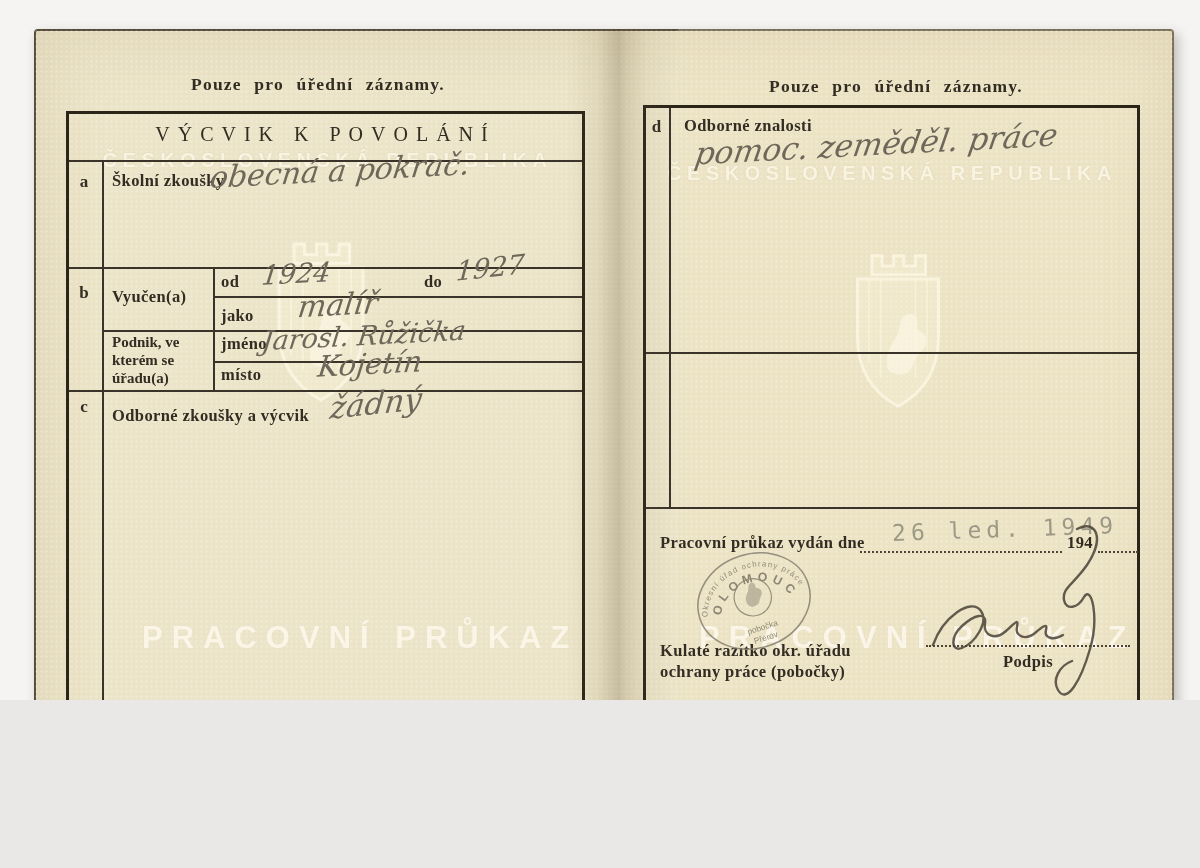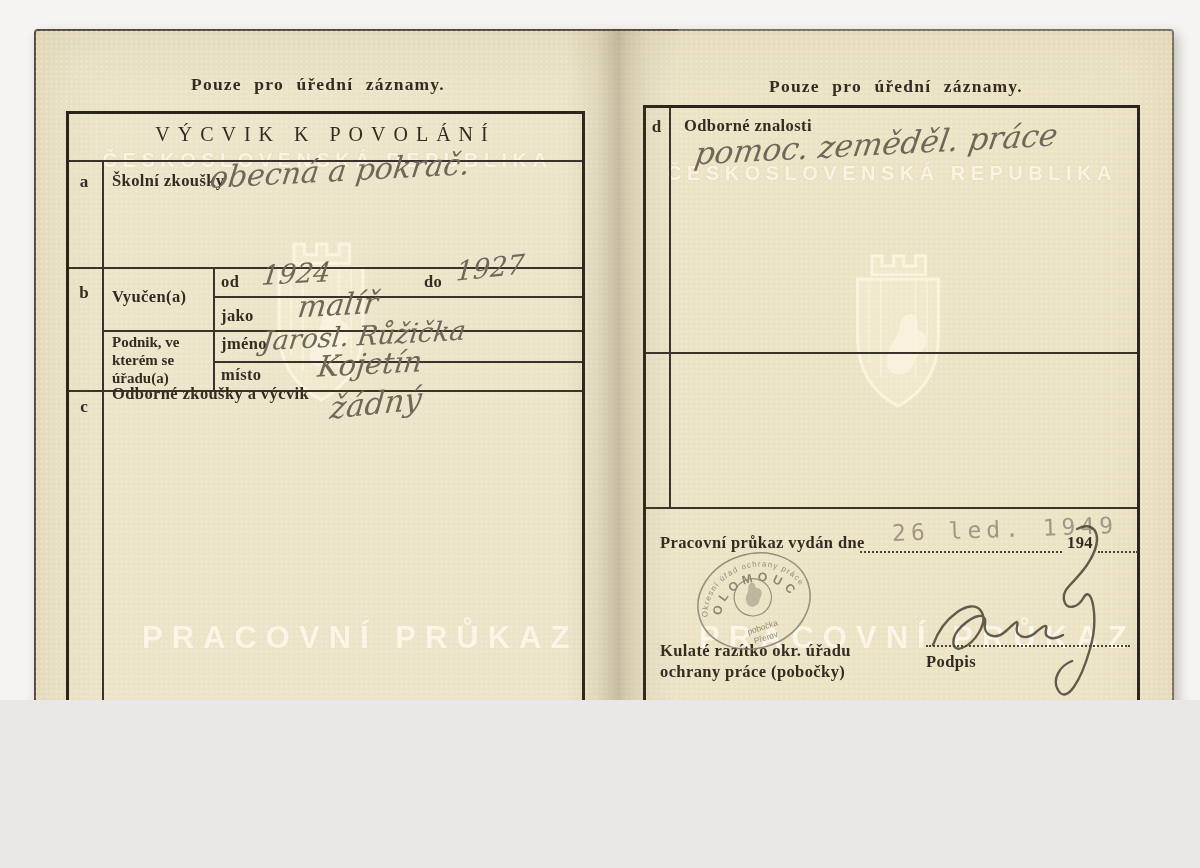--- a/index.html
+++ b/index.html
@@ -125,21 +125,21 @@
     <div class="abs hw" style="left:456px; top:252px; font-size:27px; transform:rotate(-6deg) skewX(-10deg);">1927</div>
     <div class="abs lbl printed" style="left:221px; top:306px;">jako</div>
     <div class="abs hw" style="left:298px; top:287px; font-size:30px;">malíř</div>
     <div class="abs lbl-sm printed" style="left:112px; top:333px; width:95px; white-space:normal;">Podnik, ve kterém se úřadu(a)</div>
     <div class="abs lbl printed" style="left:221px; top:334px;">jméno</div>
     <div class="abs hw" style="left:262px; top:320px; font-size:27px;">Jarosl. Růžička</div>
     <div class="abs lbl printed" style="left:221px; top:365px;">místo</div>
     <div class="abs hw" style="left:318px; top:347px; font-size:29px;">Kojetín</div>
 
     <div class="abs letter printed" style="left:66px; top:397px; width:36px;">c</div>
-    <div class="abs lbl printed" style="left:112px; top:384px;text-align:right;">Odborné zkoušky a výcvik</div>
+    <div class="abs lbl printed" style="left:112px; top:406px;text-align:right;">Odborné zkoušky a výcvik</div>
     <div class="abs hw" style="left:330px; top:385px; font-size:31px; transform:rotate(-6deg) skewX(-12deg);">žádný</div>
 
     <div class="abs wm-title" style="left:142px; top:620px;">PRACOVNÍ PRŮKAZ</div>
 
     <div class="abs pageno" style="left:72px; top:789px;">4</div>
   </div>
 
   <div>
     <div class="abs hdr printed" style="left:700px; top:76px; width:392px;">Pouze pro úřední záznamy.</div>
 
@@ -192,21 +192,21 @@
     <svg class="abs sig" style="left:915px; top:525px;" width="205" height="188" viewBox="0 0 205 188">
       <g fill="none" stroke="#4a4337" stroke-width="2.4" stroke-linecap="round" opacity=".85">
         <path d="M18,120 C28,92 56,72 66,86 C74,97 60,118 47,123 C36,127 35,112 47,101 C59,90 72,86 70,99 C68,110 80,116 91,106 C99,99 104,92 102,102 C100,111 110,116 120,108 C127,102 133,97 131,105 C129,113 138,116 148,110"></path>
         <path d="M162,4 C180,-6 191,12 172,40 C158,60 147,63 149,75 C151,86 163,83 169,72 C177,59 184,94 175,124 C166,155 152,180 143,165 C137,155 144,141 157,136"></path>
       </g>
     </svg>
 
     <div class="abs lbl printed" style="left:660px; top:641px;">Kulaté razítko okr. úřadu</div>
     <div class="abs lbl printed" style="left:660px; top:662px;">ochrany práce (pobočky)</div>
     <div class="abs dotted" style="left:926px; top:645px; width:204px;"></div>
-    <div class="abs lbl printed" style="left:926px; top:652px; width:204px; text-align:left;">Podpis</div>
+    <div class="abs lbl printed" style="left:926px; top:652px; width:204px; text-align:center;">Podpis</div>
 
     <div class="abs dotted" style="left:658px; top:733px; width:278px;"></div>
     <div class="abs lbl printed" style="left:660px; top:741px;">Podpis majitele pracovního průkazu</div>
 
     <div class="abs pageno" style="left:1122px; top:786px;">5</div>
   </div>
 
   <div class="spine"></div>
 
   <div class="abs bazos" style="left:985px; top:810px;">@( Bazos.sk</div>

